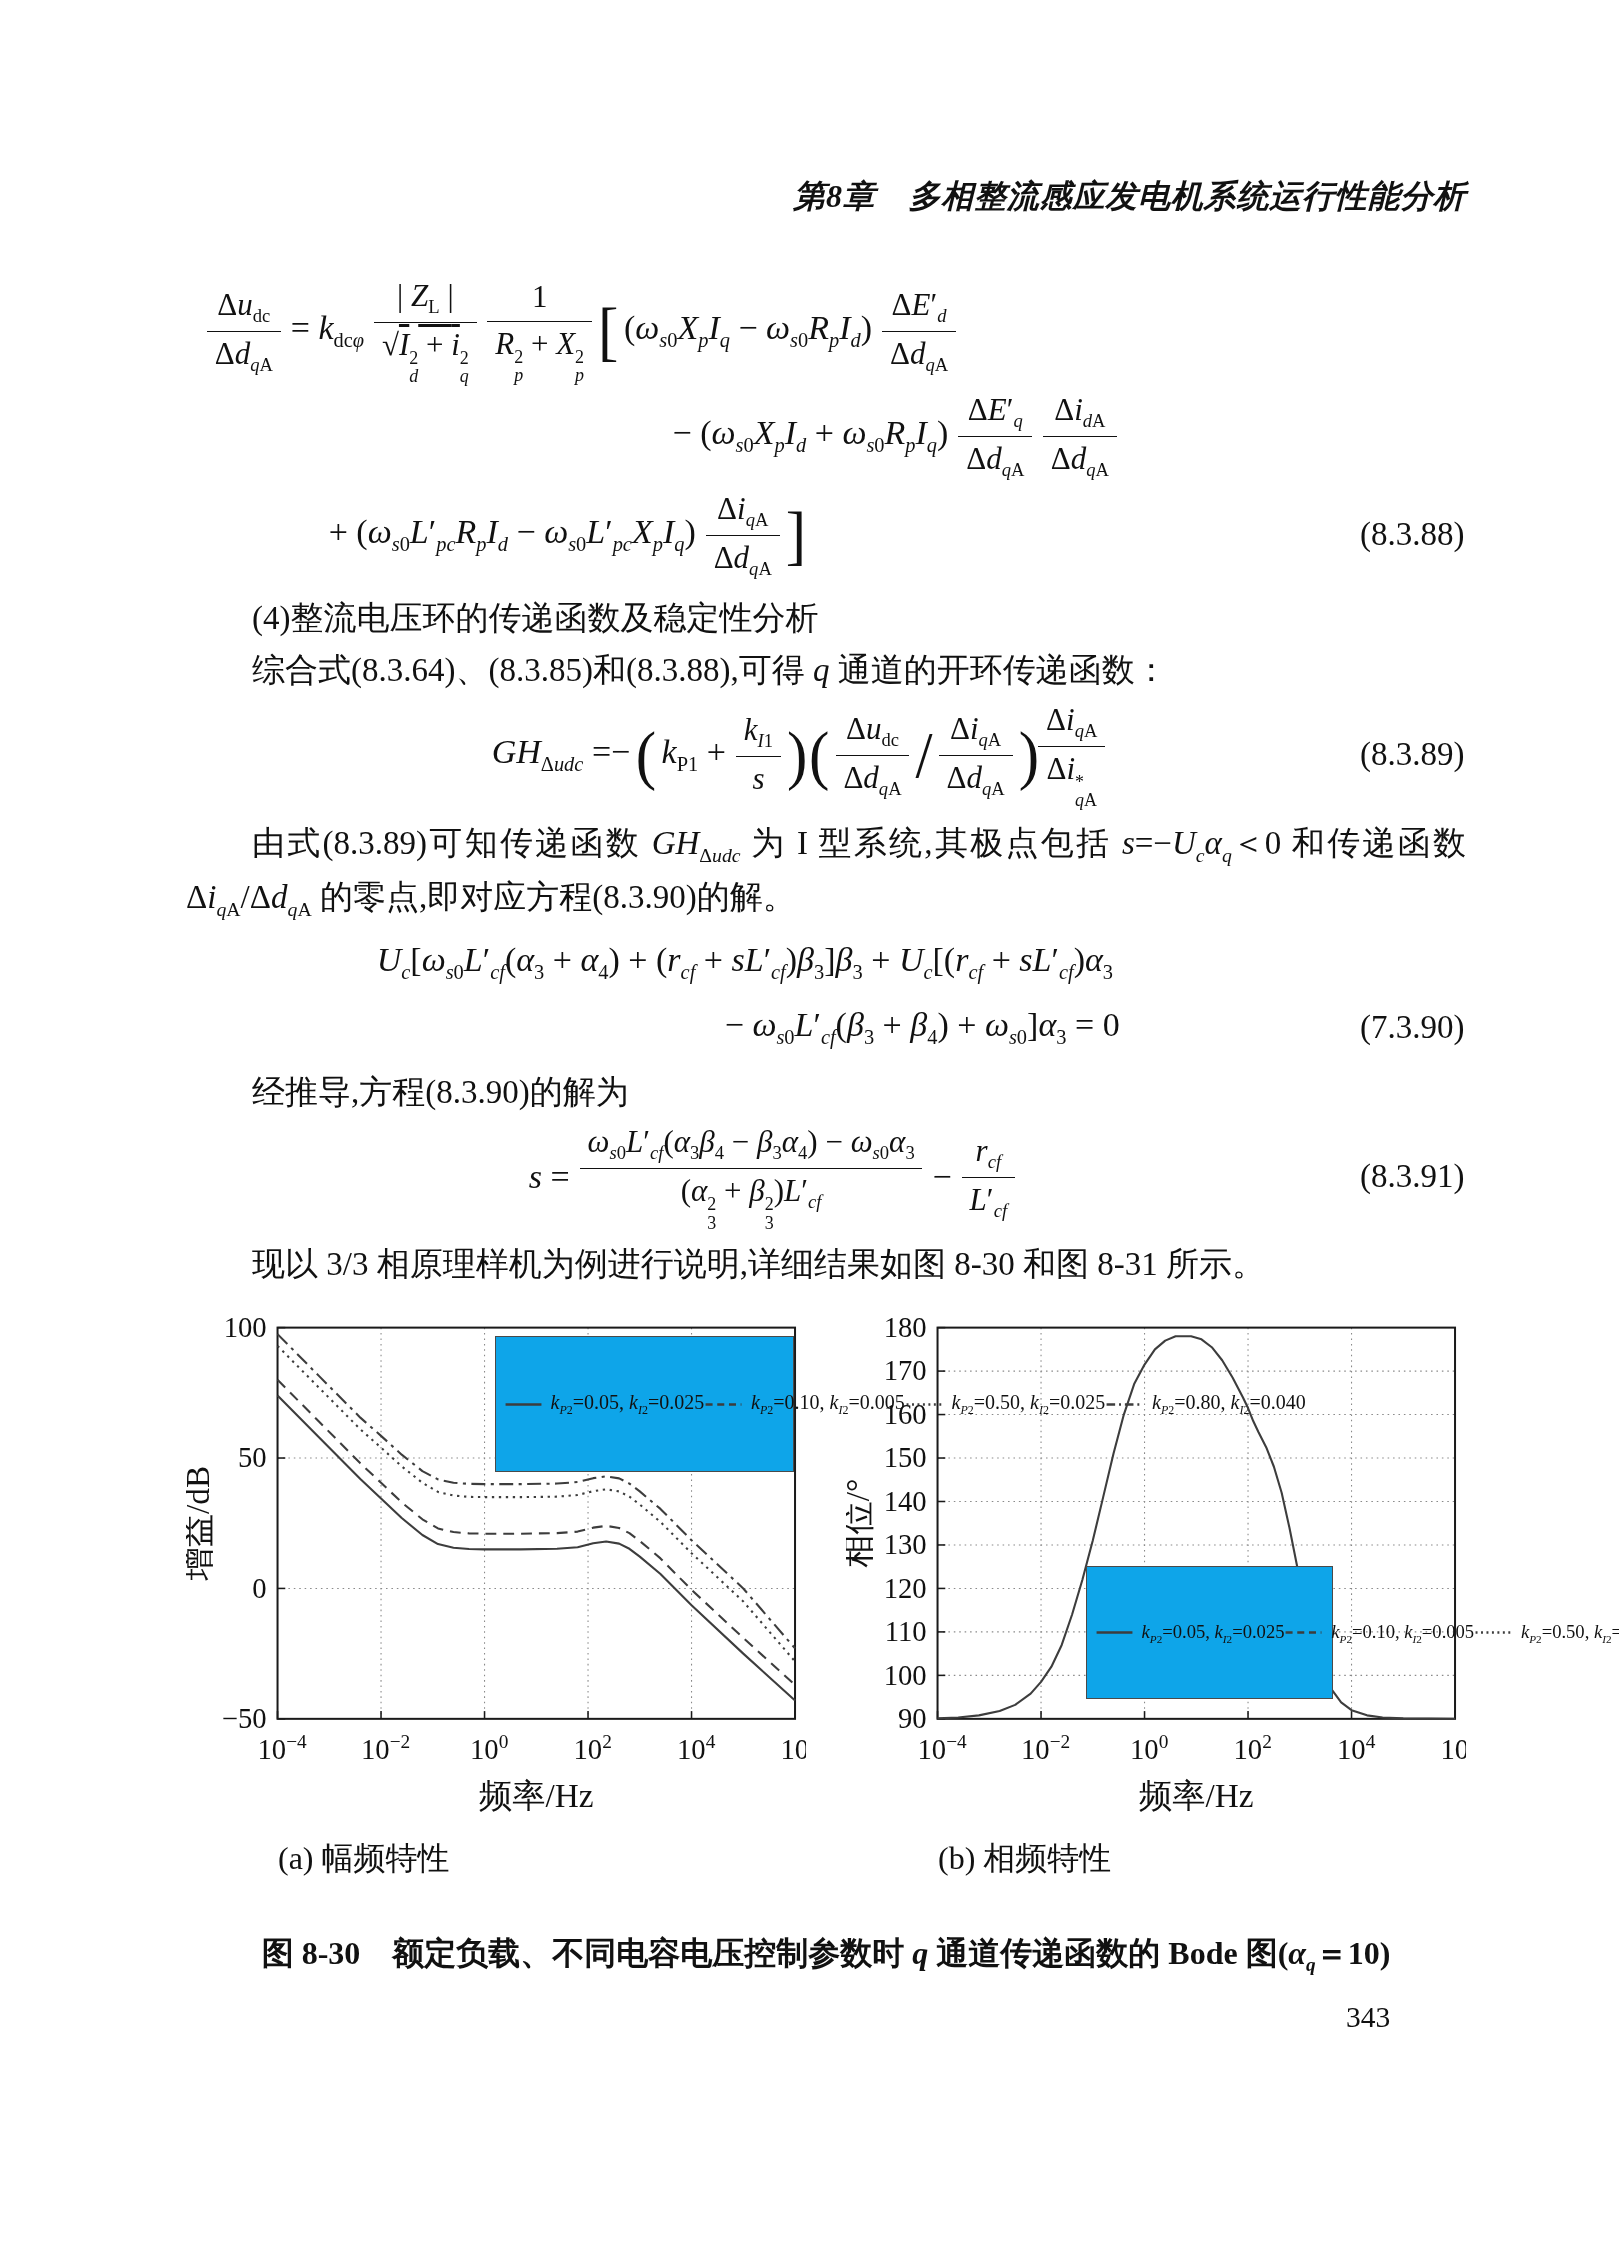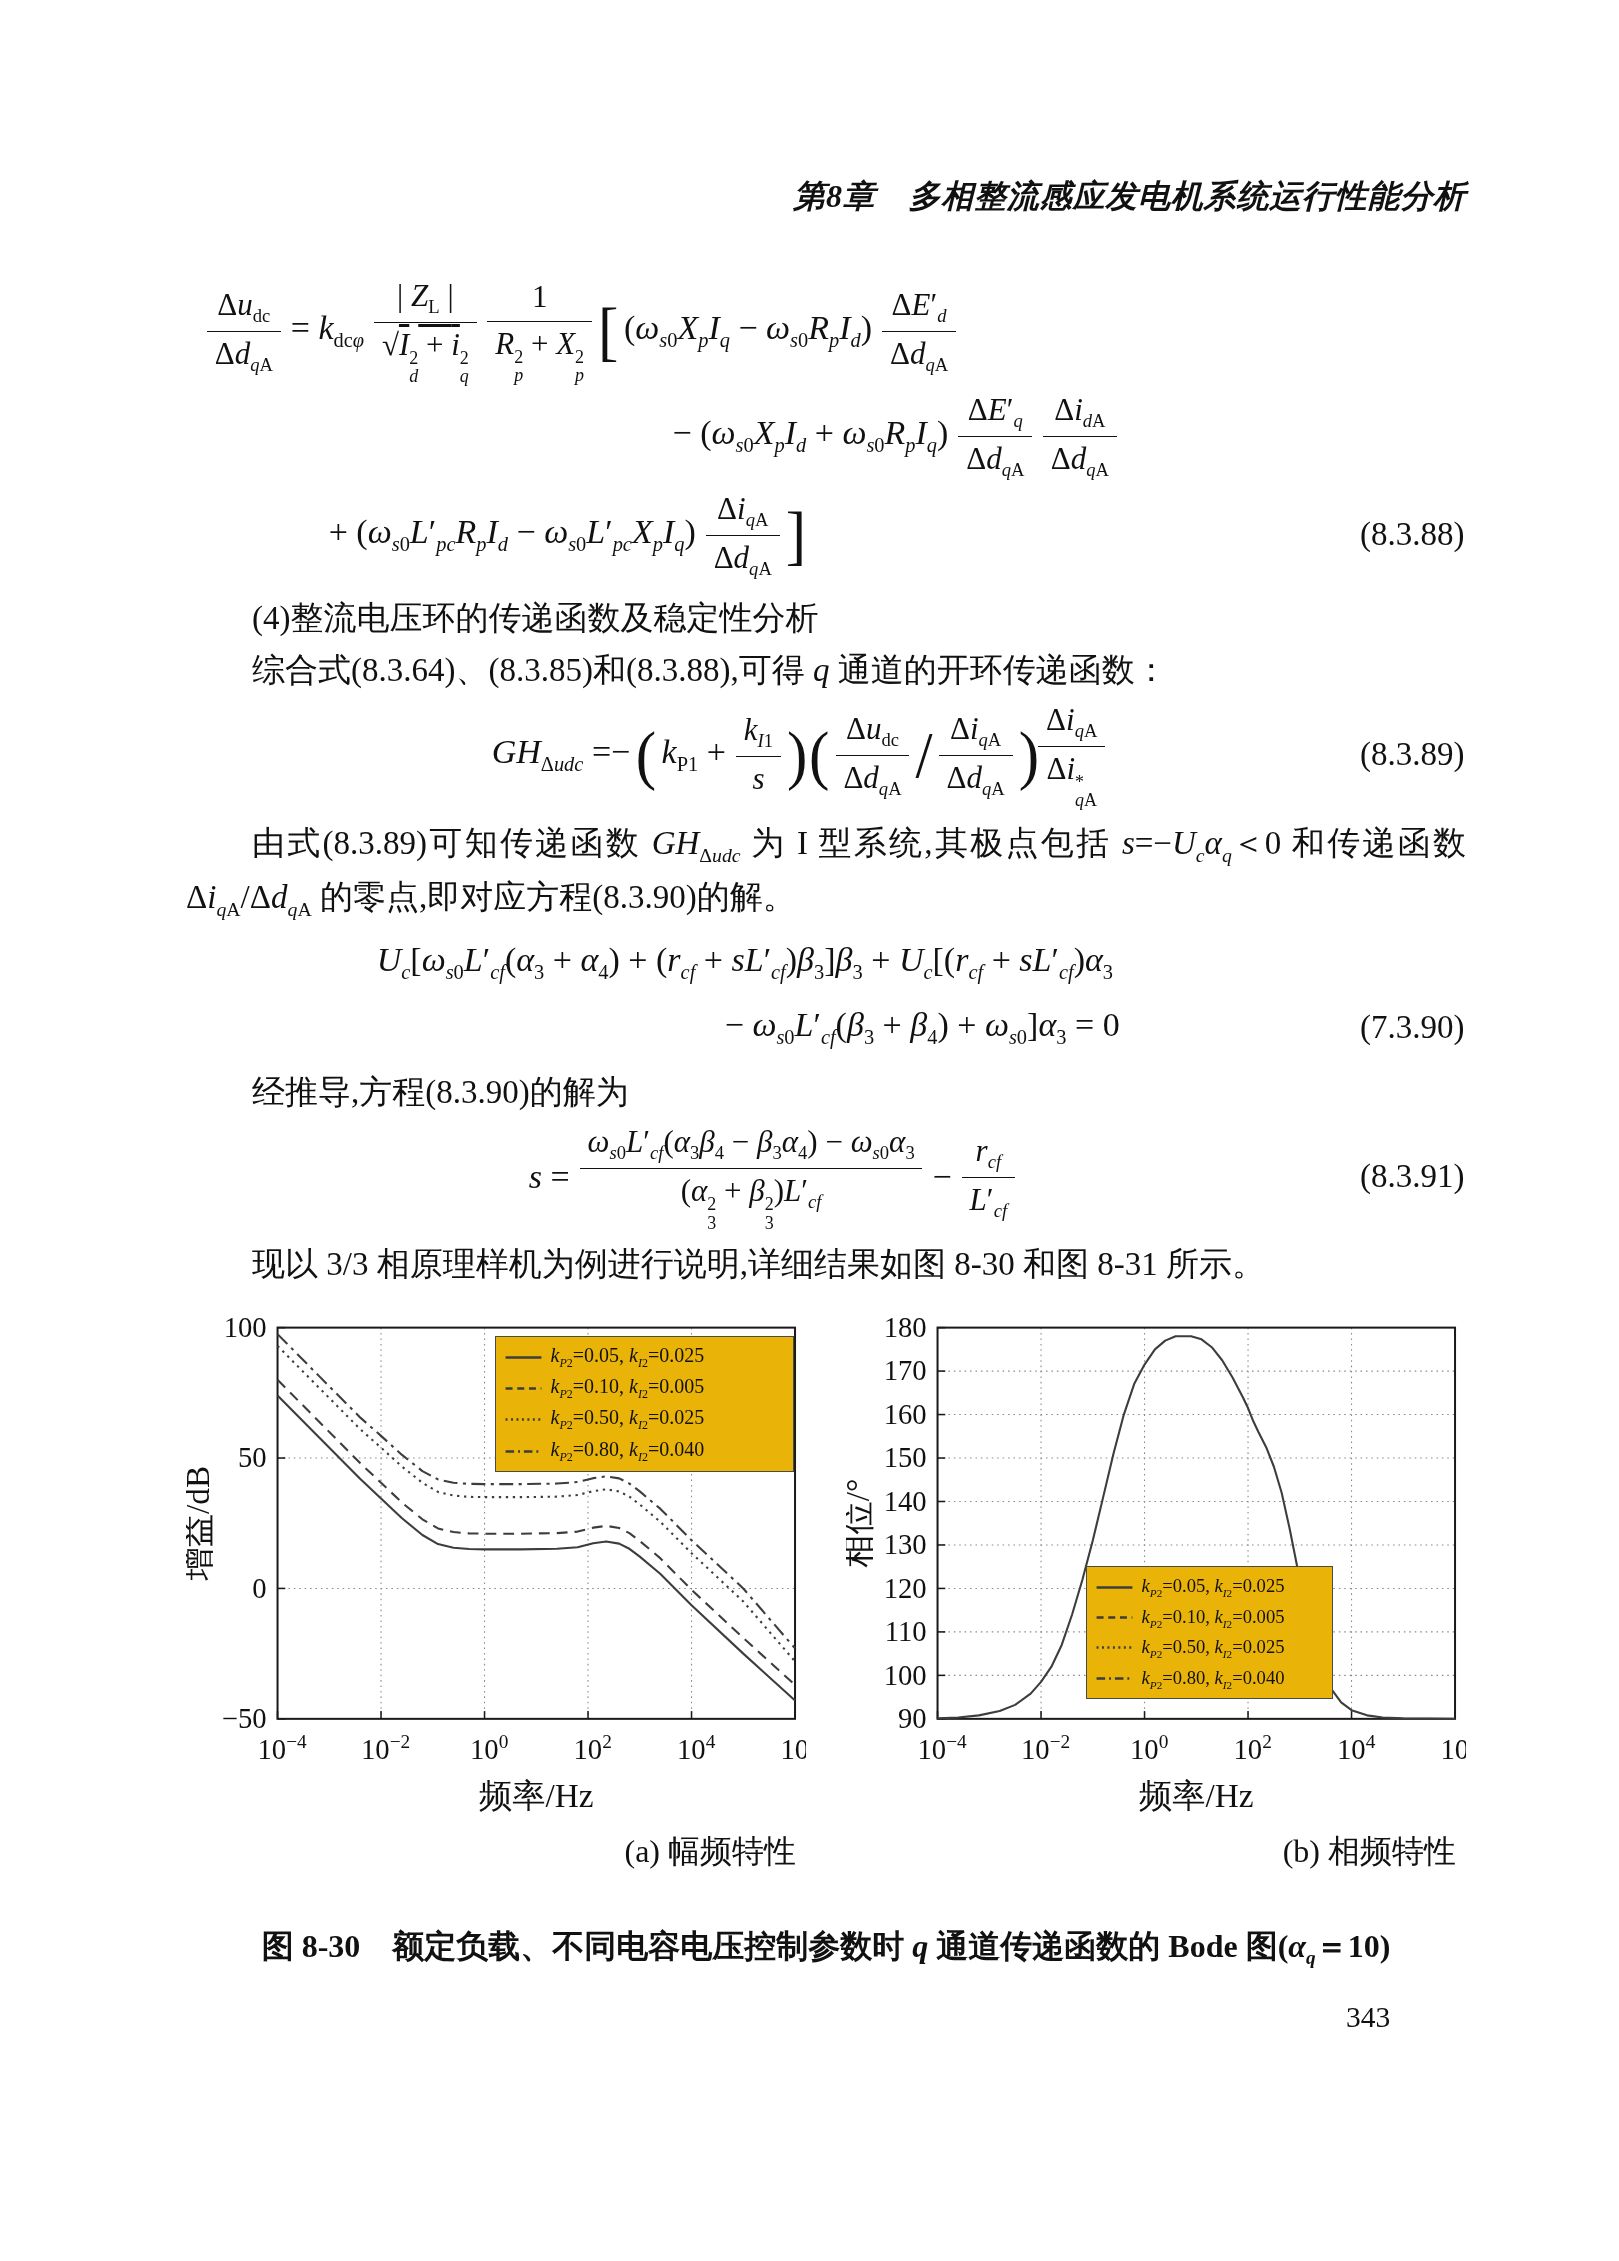--- a/index.html
+++ b/index.html
@@ -22,23 +22,23 @@
   .frac .den{display:block;padding:3.1px 7.8px 0;}
   .frac i{font-style:italic;}
   .big{font-size:180%;font-weight:300;display:inline-block;vertical-align:middle;margin:0 0.8px;font-style:normal;transform:scaleY(1.08);}
   .ss{display:inline-flex;flex-direction:column;align-items:flex-start;font-size:58%;line-height:1.02;vertical-align:-0.5em;}
   .ss span{display:block;}
   .ol{text-decoration:overline;}
   
   .figure{margin-top:26px;}
   .charts{display:flex;justify-content:space-between;}
   .chart{position:relative;width:620px;}
-  .chart-caption{font-size:32px;text-align:right;margin:12px 0 0 92px;width:518px;}
+  .chart-caption{font-size:32px;text-align:left;margin:19px 0 0 92px;width:518px;}
   .figcaption{text-align:center;font-weight:bold;font-size:32px;margin-top:51px;}
-  .legend{position:absolute;background:#eab308;border:1.6px solid #4a4a4a;box-sizing:border-box;display:flex;flex-direction:column;justify-content:space-around;padding:4.7px 7.8px;}
+  .legend{position:absolute;background:#0ea5e9;border:1.6px solid #4a4a4a;box-sizing:border-box;display:flex;flex-direction:row;justify-content:space-around;padding:4.7px 7.8px;}
   .legend .lrow{display:flex;align-items:center;gap:7.8px;white-space:nowrap;font-style:normal;}
   .legend .lrow i{font-style:italic;}
   .pagenum{position:absolute;left:1346px;top:2001px;font-size:29.5px;}
 </style>
 </head>
 <body>
 
 <div class="content">
 
   <div class="chap-header">第8章　多相整流感应发电机系统运行性能分析</div>

